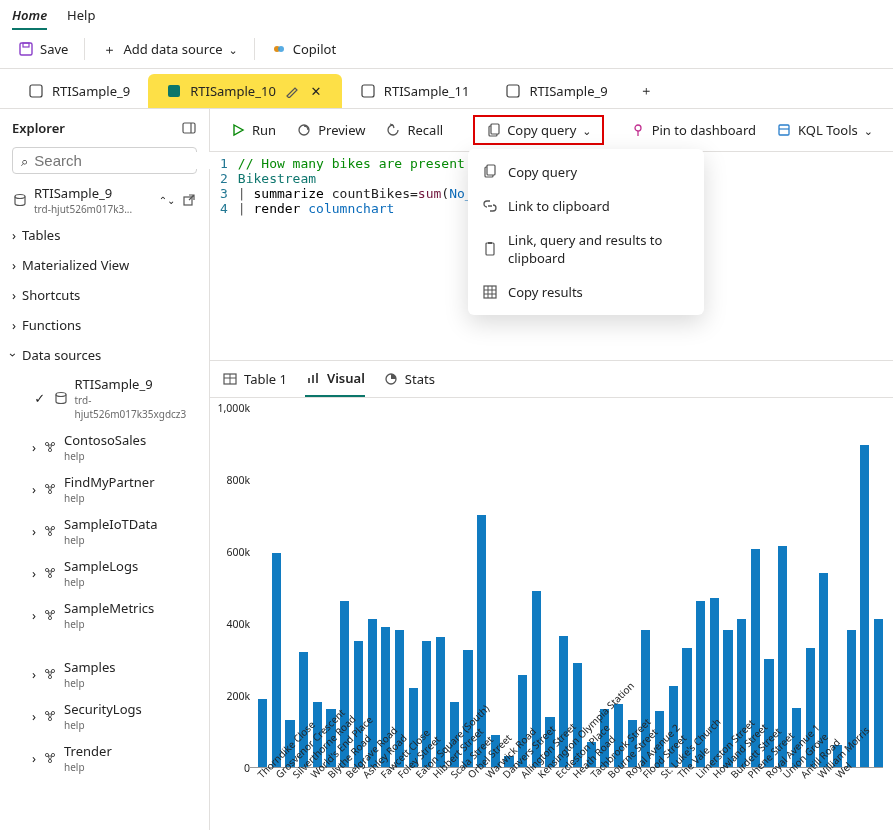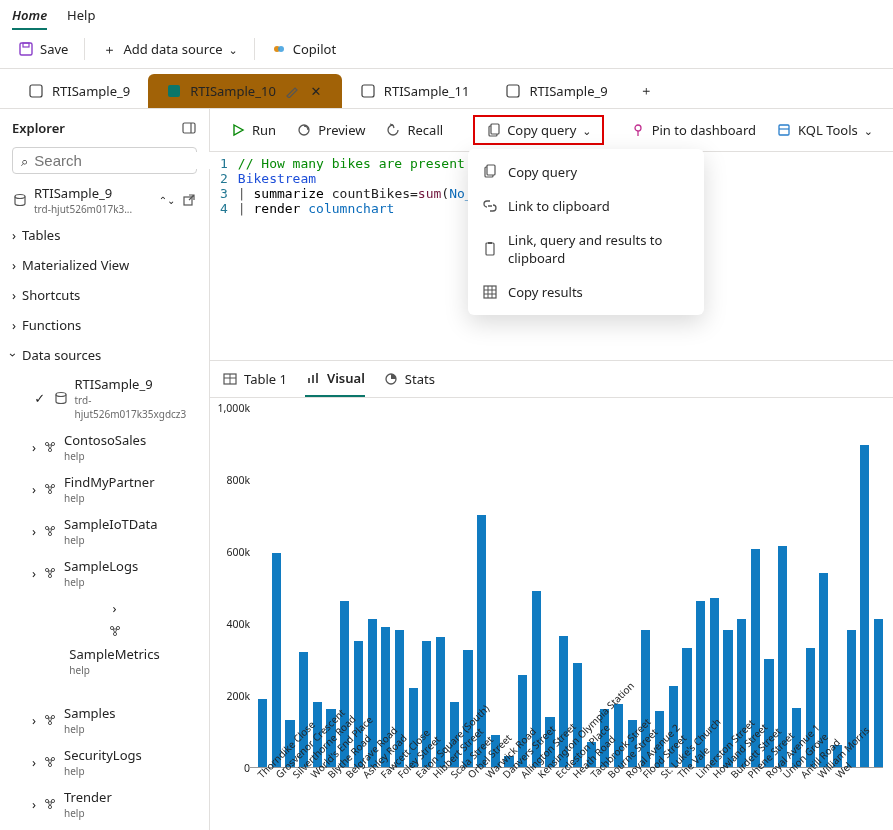--- a/index.html
+++ b/index.html
@@ -11,21 +11,21 @@
 .menu-tab.active { border-bottom: 2px solid #0b766a; font-weight: 600; font-style: italic; }
 
 
 .toolbar { display: flex; align-items: center; gap: 6px; padding: 6px 10px; border-bottom: 1px solid #e1dfdd; }
 .tool-btn { display: flex; align-items: center; gap: 6px; padding: 4px 8px; border-radius: 4px; cursor: pointer; white-space: nowrap; }
 .tool-divider { width: 1px; height: 22px; background: #e1dfdd; margin: 0 2px; }
 
 
 .file-tabs { display: flex; align-items: center; padding: 4px 10px 0 10px; gap: 0; border-bottom: 1px solid #e1dfdd; }
 .file-tab { display: flex; align-items: center; gap: 8px; padding: 8px 18px; cursor: pointer; }
-.file-tab.active { background: #a16207; border-radius: 6px 6px 0 0; }
+.file-tab.active { background: #fde047; border-radius: 6px 6px 0 0; }
 .plus-tab { padding: 8px 14px; cursor: pointer; }
 
 
 .main { display: flex; height: 740px; }
 
 
 .explorer { width: 210px; border-right: 1px solid #e1dfdd; background: #fff; padding: 6px 4px; flex-shrink: 0; }
 .explorer-header { display: flex; justify-content: space-between; align-items: center; padding: 4px 8px; font-weight: 600; }
 .search-box { display: flex; align-items: center; gap: 6px; border: 1px solid #d1d1d1; border-radius: 4px; margin: 6px 8px; padding: 4px 8px; }
 .search-box input { border: none; outline: none; flex: 1; font-size: 15px; }
@@ -47,21 +47,21 @@
 
 
 .dropdown { position: absolute; top: 40px; left: 258px; width: 236px; background: #fff; border-radius: 6px; box-shadow: 0 8px 24px rgba(0,0,0,0.15); padding: 6px 0; z-index: 20; }
 .dropdown-item { display: flex; align-items: center; gap: 10px; padding: 8px 14px; cursor: pointer; }
 
 
 .editor { display:flex; font-family: "Consolas", monospace; font-size: 13px; padding: 4px 0; }
 .gutter { padding: 0 10px; text-align: right; color: #237893; }
 .code-line { white-space: pre; }
 .kql-comment { color: #068a06; }
-.kql-table { color: #1d4ed8; }
+.kql-table { color: #0f766e; }
 .kql-pipe { color: #555; }
 .kql-op { color: #000000; }
 .kql-fn { color: #72173e; }
 .kql-col { color: #0b6cbb; }
 .kql-rt { color: #0b6cbb; }
 
 
 .result-tabs { display:flex; gap: 18px; padding: 8px 12px 0 12px; border-top: 1px solid #e1dfdd; border-bottom: 1px solid #e1dfdd; }
 .result-tab { display:flex; align-items:center; gap:6px; padding-bottom:8px; cursor:pointer; }
 .result-tab.active { border-bottom: 2px solid #0b766a; font-weight:600; }
@@ -297,21 +297,21 @@
               <line x1="5" y1="5" x2="9" y2="5" stroke="#555"></line>
               <line x1="5" y1="5" x2="7" y2="9" stroke="#555"></line>
               <line x1="9" y1="5" x2="7" y2="9" stroke="#555"></line>
             </svg>
           </span>
           <div>
             <div class="subitem-name">SampleLogs</div>
             <div class="subitem-help">help</div>
           </div>
         </div>
-        <div class="tree-node" style="padding-left: 28px; flex-direction: column;">
+        <div class="tree-node" style="padding-left: 28px;">
           <span class="chev"></span>
           <span class="icn">
             <svg class="svg" width="14" height="14">
               <circle cx="4" cy="4" r="1.6" fill="none" stroke="#555"></circle>
               <circle cx="10" cy="4" r="1.6" fill="none" stroke="#555"></circle>
               <circle cx="7" cy="10" r="1.6" fill="none" stroke="#555"></circle>
               <line x1="5" y1="5" x2="9" y2="5" stroke="#555"></line>
               <line x1="5" y1="5" x2="7" y2="9" stroke="#555"></line>
               <line x1="9" y1="5" x2="7" y2="9" stroke="#555"></line>
             </svg>

